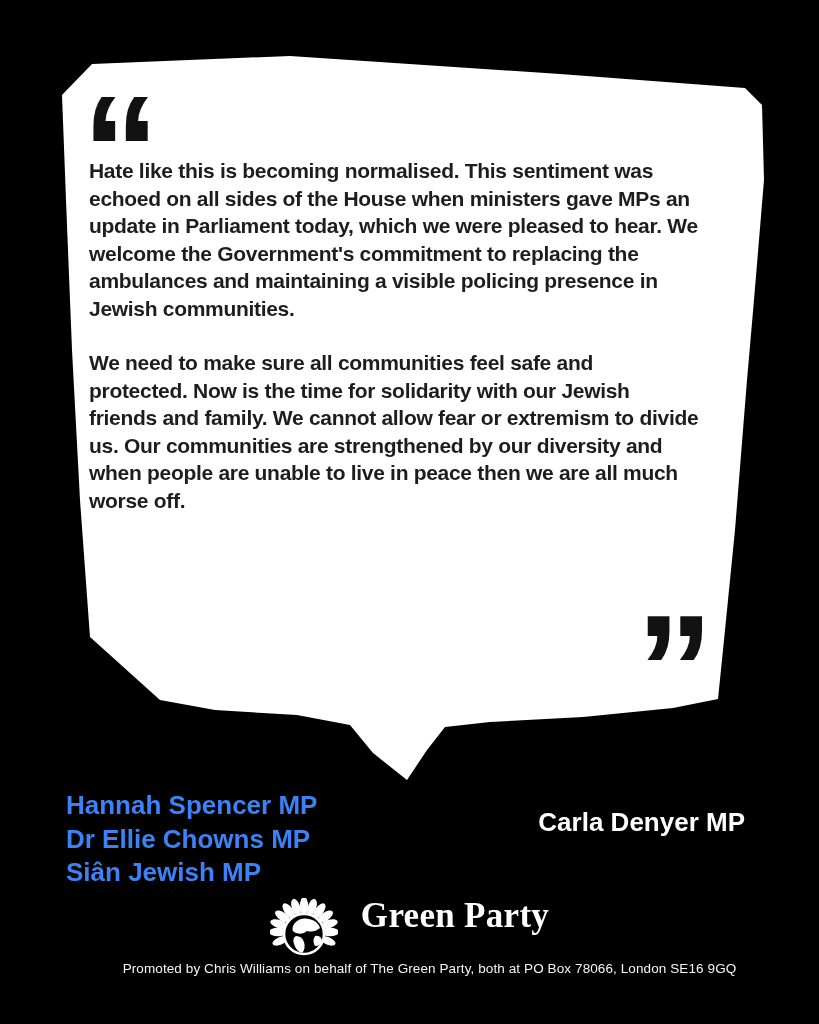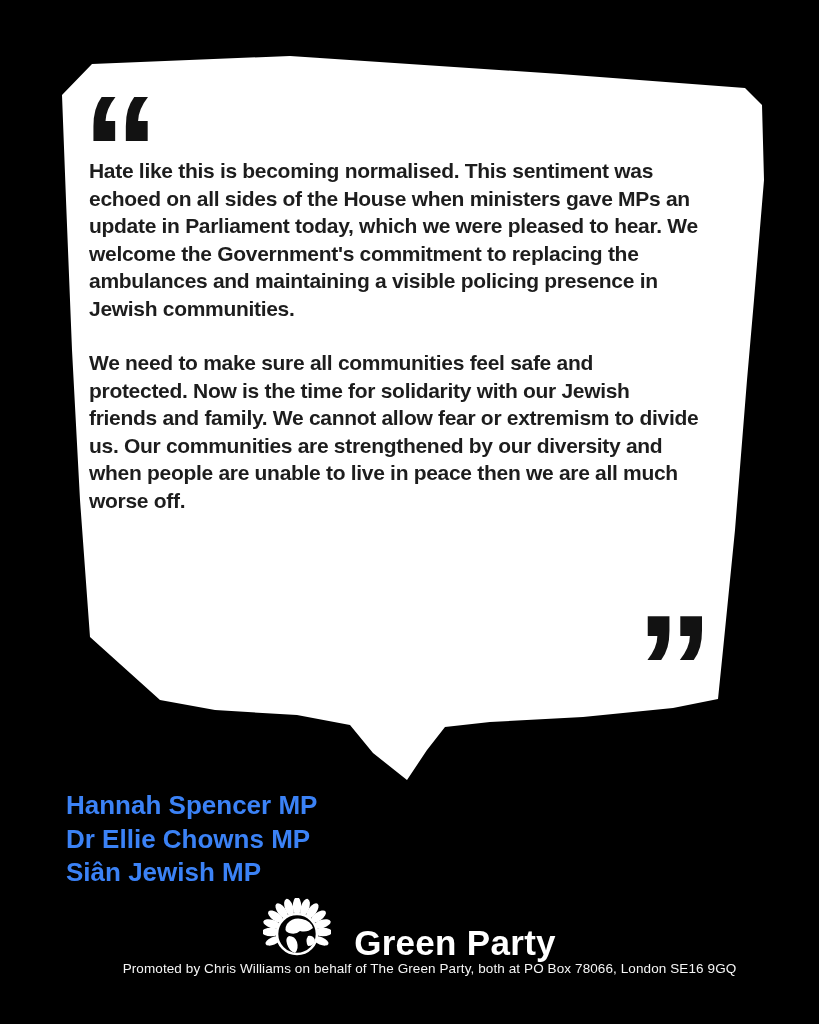--- a/index.html
+++ b/index.html
@@ -52,22 +52,23 @@
     font-size:26px; font-weight:bold;
     line-height:33.5px;
     text-align:right;
   }
   .footer-logo {
     position:absolute;
     left:0; right:0; top:898px;
     height:64px;
     display:flex;
     justify-content:center;
-    align-items:flex-end;
+    align-items:flex-start;
     gap:23px;
+    font-family:Liberation Serif, serif;
   }
   .party-name {
     color:#ffffff;
     font-size:35px;
     font-weight:bold;
     letter-spacing:0.3px;
     line-height:1;
     padding-bottom:2px;
   }
   .disclaimer {
@@ -109,20 +110,21 @@
 <svg class="qmark qmark-close" width="90" height="72" viewBox="0 0 90 72" xmlns="http://www.w3.org/2000/svg">
   <text x="0" y="112" font-size="155">”</text>
 </svg>
 
 <div class="names-left">
   <div>Hannah Spencer MP</div>
   <div>Dr Ellie Chowns MP</div>
   <div>Siân Jewish MP</div>
 </div>
 <div class="names-right">
+  <div>Carla Denyer MP</div>
 </div>
 
 <div class="footer-logo">
   <svg width="68" height="64" viewBox="0 0 68 64" xmlns="http://www.w3.org/2000/svg">
 
     <g fill="#ffffff">
       <ellipse cx="34" cy="8" rx="4.2" ry="9" transform="rotate(0 34 8)"></ellipse>
       <ellipse cx="26" cy="9.5" rx="4.2" ry="9" transform="rotate(-18 26 9.5)"></ellipse>
       <ellipse cx="18.7" cy="13" rx="4.2" ry="9" transform="rotate(-36 18.7 13)"></ellipse>
       <ellipse cx="12.7" cy="18.7" rx="4.2" ry="9" transform="rotate(-54 12.7 18.7)"></ellipse>

